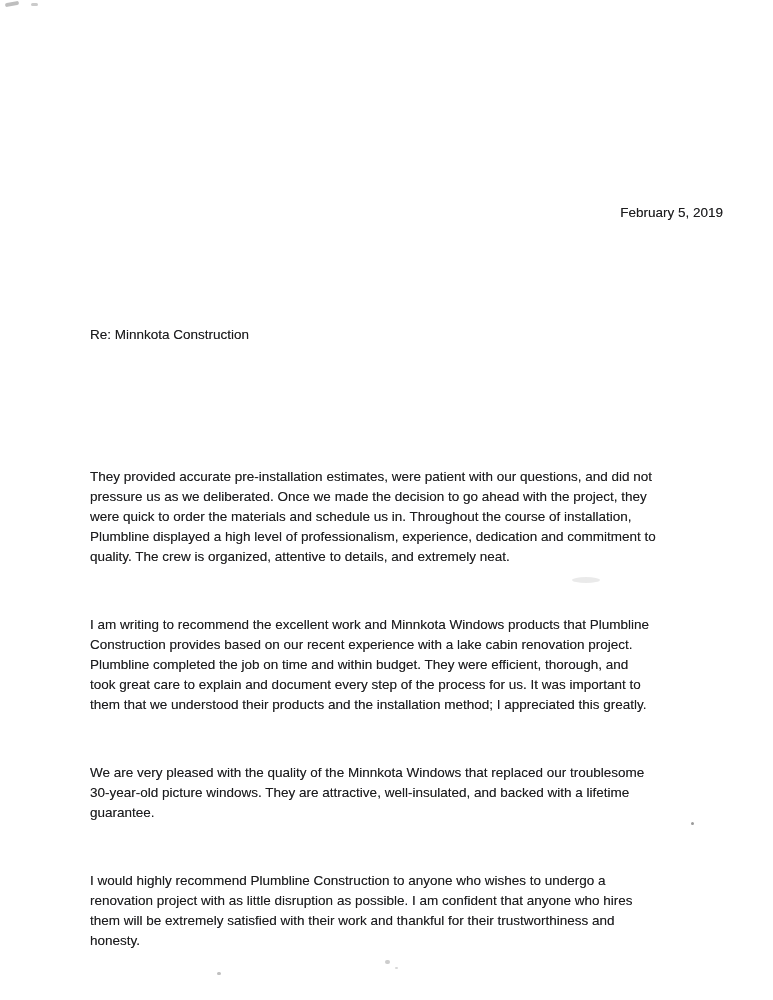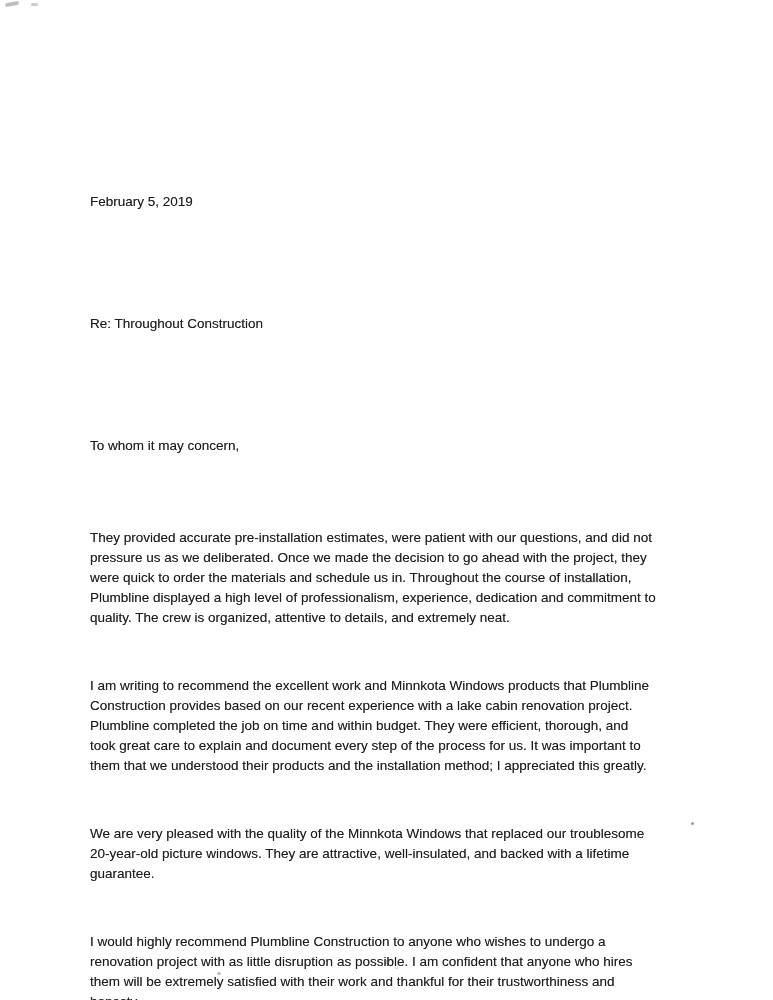--- a/index.html
+++ b/index.html
@@ -20,21 +20,21 @@
     position: absolute;
     top: 0;
     left: 90px;
     right: 50px;
     padding-top: 147px;
     font-size: 13.5px;
     line-height: 20px;
     white-space: pre;
     text-shadow: 0 0 0.4px rgba(0,0,0,0.45);
   }
-  .date        { margin: 5px 0 42px 0; }
+  .date        { margin: 16px 0 42px 0; text-align: right; }
   .subject     { margin: 0 0 42px 0; }
   .salutation  { margin: 0 0 12px 0; }
   .para        { margin: 0 0 8px 0; white-space: pre-line; }
   
   .artifact {
     position: absolute;
     border-radius: 2px;
     pointer-events: none;
   }
   .mark-a { left: 5px;  top: 2px;   width: 14px; height: 4px; background: #a8a8a8; transform: rotate(-10deg); opacity: .75; }
@@ -54,36 +54,35 @@
   <div class="artifact mark-b"></div>
   <div class="artifact mark-c"></div>
   <div class="artifact mark-d"></div>
   <div class="artifact mark-e"></div>
   <div class="artifact mark-f"></div>
   <div class="artifact mark-g"></div>
 
   <div class="content">
     <div class="date">February 5, 2019</div>
 
-    <div class="subject">Re: Throughout Construction</div>
+    <div class="subject">Re: Minnkota Construction</div>
 
-    <div class="salutation">To whom it may concern,</div>
 
     <p class="para">They provided accurate pre-installation estimates, were patient with our questions, and did not
 pressure us as we deliberated. Once we made the decision to go ahead with the project, they
 were quick to order the materials and schedule us in. Throughout the course of installation,
 Plumbline displayed a high level of professionalism, experience, dedication and commitment to
 quality. The crew is organized, attentive to details, and extremely neat.</p>
     <p class="para">I am writing to recommend the excellent work and Minnkota Windows products that Plumbline
 Construction provides based on our recent experience with a lake cabin renovation project.
 Plumbline completed the job on time and within budget. They were efficient, thorough, and
 took great care to explain and document every step of the process for us. It was important to
 them that we understood their products and the installation method; I appreciated this greatly.</p>
     <p class="para">We are very pleased with the quality of the Minnkota Windows that replaced our troublesome
-20-year-old picture windows. They are attractive, well-insulated, and backed with a lifetime
+30-year-old picture windows. They are attractive, well-insulated, and backed with a lifetime
 guarantee.</p>
     <p class="para">I would highly recommend Plumbline Construction to anyone who wishes to undergo a
 renovation project with as little disruption as possible. I am confident that anyone who hires
 them will be extremely satisfied with their work and thankful for their trustworthiness and
 honesty.</p>
     
 
     
 
     

